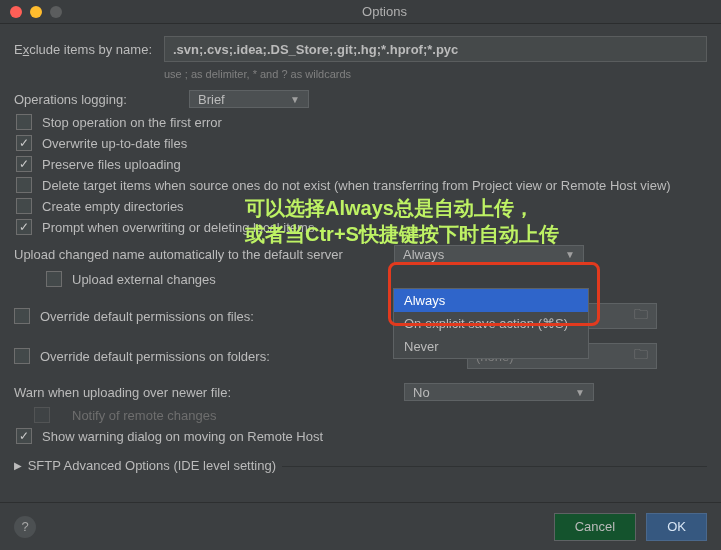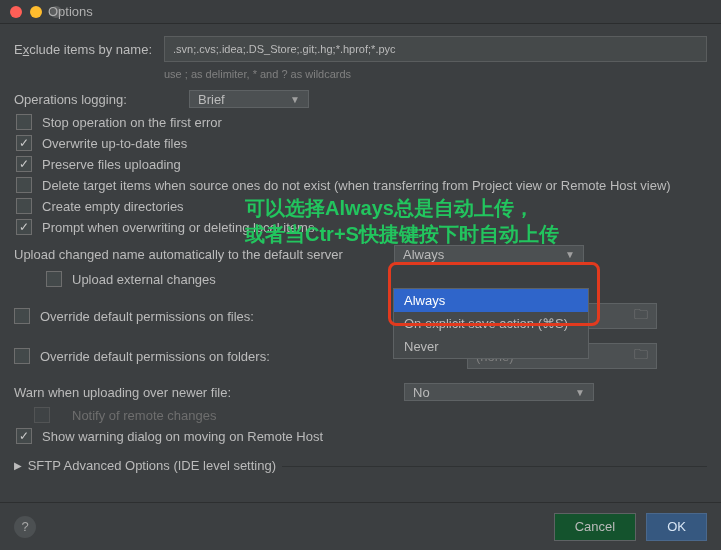--- a/index.html
+++ b/index.html
@@ -26,21 +26,21 @@
     gap: 8px;
     padding-left: 10px;
   }
   .dot { width: 12px; height: 12px; border-radius: 50%; }
   .dot.red { background: #ff5f57; }
   .dot.yellow { background: #febc2e; }
   .dot.green { background: #5b5d5e; }
   .title {
     position: absolute;
     left: 0; right: 0;
-    text-align: left;
+    text-align: center;
     color: #b0b0b0;
     font-size: 13px;
     pointer-events: none;
     padding-left: 48px;
   }
   .content {
     padding: 12px 14px 0 14px;
   }
   .row {
     display: flex;
@@ -49,21 +49,22 @@
   }
   .lbl-ex { width: 150px; }
   .mn { text-decoration: underline; }
   .text-input {
     flex: 1;
     height: 26px;
     background: #45494a;
     border: 1px solid #5a5d5e;
     color: #bbbbbb;
     padding: 0 8px;
-    font-size: 11px;
+    font-size: 13px;
+    font-weight: bold;
   }
   .hint {
     font-size: 11px;
     color: #808080;
     margin-left: 150px;
     margin-top: 2px;
     margin-bottom: 10px;
   }
   .lbl-op { width: 175px; }
   .select {
@@ -157,21 +158,21 @@
     left:388px; top:262px;
     width:212px; height:64px;
     border:3px solid #e23a1e;
     border-radius:8px;
     z-index:6;
     pointer-events:none;
   }
   .red-text {
     position:absolute;
     left:245px; top:195px;
-    color:#22c55e;
+    color:#bef264;
     font-size:20px;
     font-weight:600;
     line-height:26px;
     z-index:7;
     pointer-events:none;
     white-space:nowrap;
   }
 </style>
 </head>
 <body>

